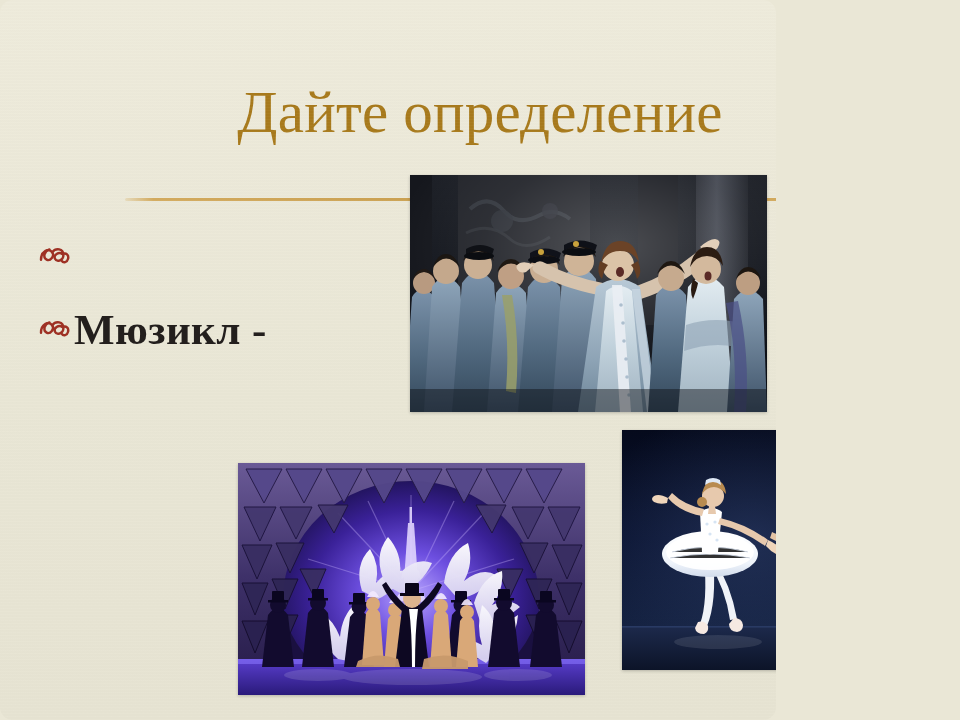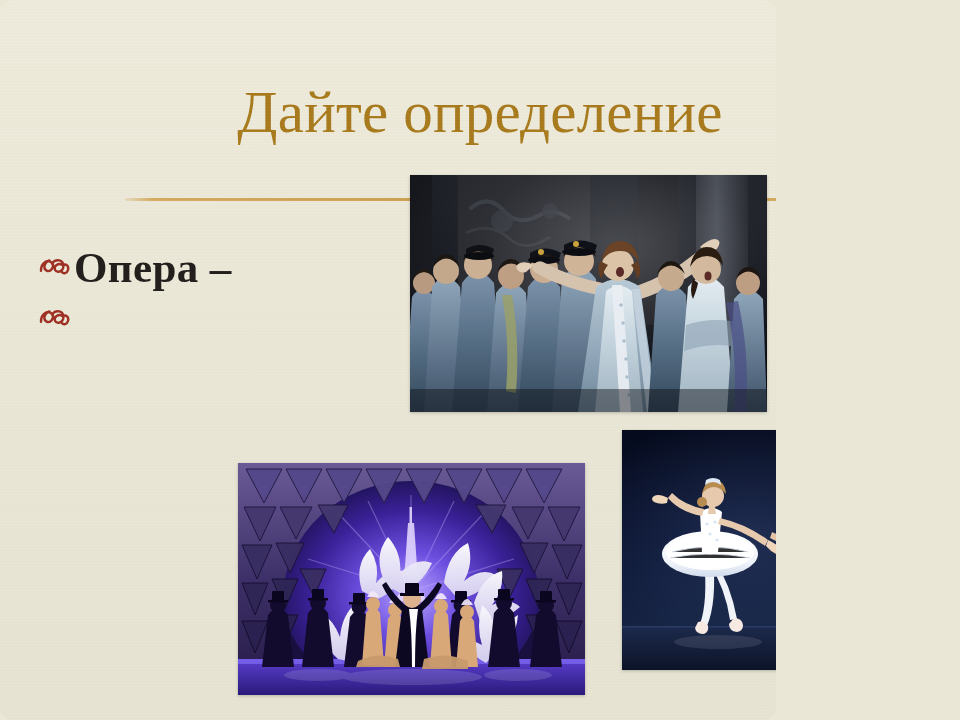--- a/index.html
+++ b/index.html
@@ -127,45 +127,45 @@
 <body>
 
 <div id="slide">
 
   <div id="title">Дайте определение</div>
 
   <div id="divider"></div>
 
   <div id="bullets">
 
-    <div class="bullet-row">
-      <span class="bullet-glyph">
-        <svg viewBox="0 0 36 30" width="34" height="28" aria-hidden="true">
-          <g fill="none" stroke="#9e3124" stroke-width="2.6" stroke-linecap="round">
-            <path d="M3 20 C3 11, 11 7, 15 12 C18 16, 13 22, 9 20 C5 18, 6 11, 12 9"></path>
-            <path d="M15 12 C19 7, 27 8, 27 15 C27 21, 20 23, 18 19 C16 15, 22 11, 26 14"></path>
-          </g>
-          <path d="M26 14 C30 12, 33 15, 32 19 C31 23, 27 24, 25 21" fill="none" stroke="#9e3124" stroke-width="2.6" stroke-linecap="round"></path>
-        </svg>
-      </span>
-      <span class="bullet-text">Опера –</span>
-    </div>
 
     <div class="bullet-row">
       <span class="bullet-glyph">
         <svg viewBox="0 0 36 30" width="34" height="28" aria-hidden="true">
           <g fill="none" stroke="#9e3124" stroke-width="2.6" stroke-linecap="round">
             <path d="M3 20 C3 11, 11 7, 15 12 C18 16, 13 22, 9 20 C5 18, 6 11, 12 9"></path>
             <path d="M15 12 C19 7, 27 8, 27 15 C27 21, 20 23, 18 19 C16 15, 22 11, 26 14"></path>
           </g>
           <path d="M26 14 C30 12, 33 15, 32 19 C31 23, 27 24, 25 21" fill="none" stroke="#9e3124" stroke-width="2.6" stroke-linecap="round"></path>
         </svg>
       </span>
     </div>
 
+    <div class="bullet-row">
+      <span class="bullet-glyph">
+        <svg viewBox="0 0 36 30" width="34" height="28" aria-hidden="true">
+          <g fill="none" stroke="#9e3124" stroke-width="2.6" stroke-linecap="round">
+            <path d="M3 20 C3 11, 11 7, 15 12 C18 16, 13 22, 9 20 C5 18, 6 11, 12 9"></path>
+            <path d="M15 12 C19 7, 27 8, 27 15 C27 21, 20 23, 18 19 C16 15, 22 11, 26 14"></path>
+          </g>
+          <path d="M26 14 C30 12, 33 15, 32 19 C31 23, 27 24, 25 21" fill="none" stroke="#9e3124" stroke-width="2.6" stroke-linecap="round"></path>
+        </svg>
+      </span>
+      <span class="bullet-text">Мюзикл -</span>
+    </div>
 
   </div>
 
   <div class="photo" id="photo-opera">
     <svg viewBox="0 0 357 237" preserveAspectRatio="none" aria-hidden="true">
       <defs>
         <linearGradient id="opBg" x1="0" y1="0" x2="0" y2="1">
           <stop offset="0%" stop-color="#1c1f26"></stop>
           <stop offset="55%" stop-color="#10131a"></stop>
           <stop offset="100%" stop-color="#0a0c11"></stop>

